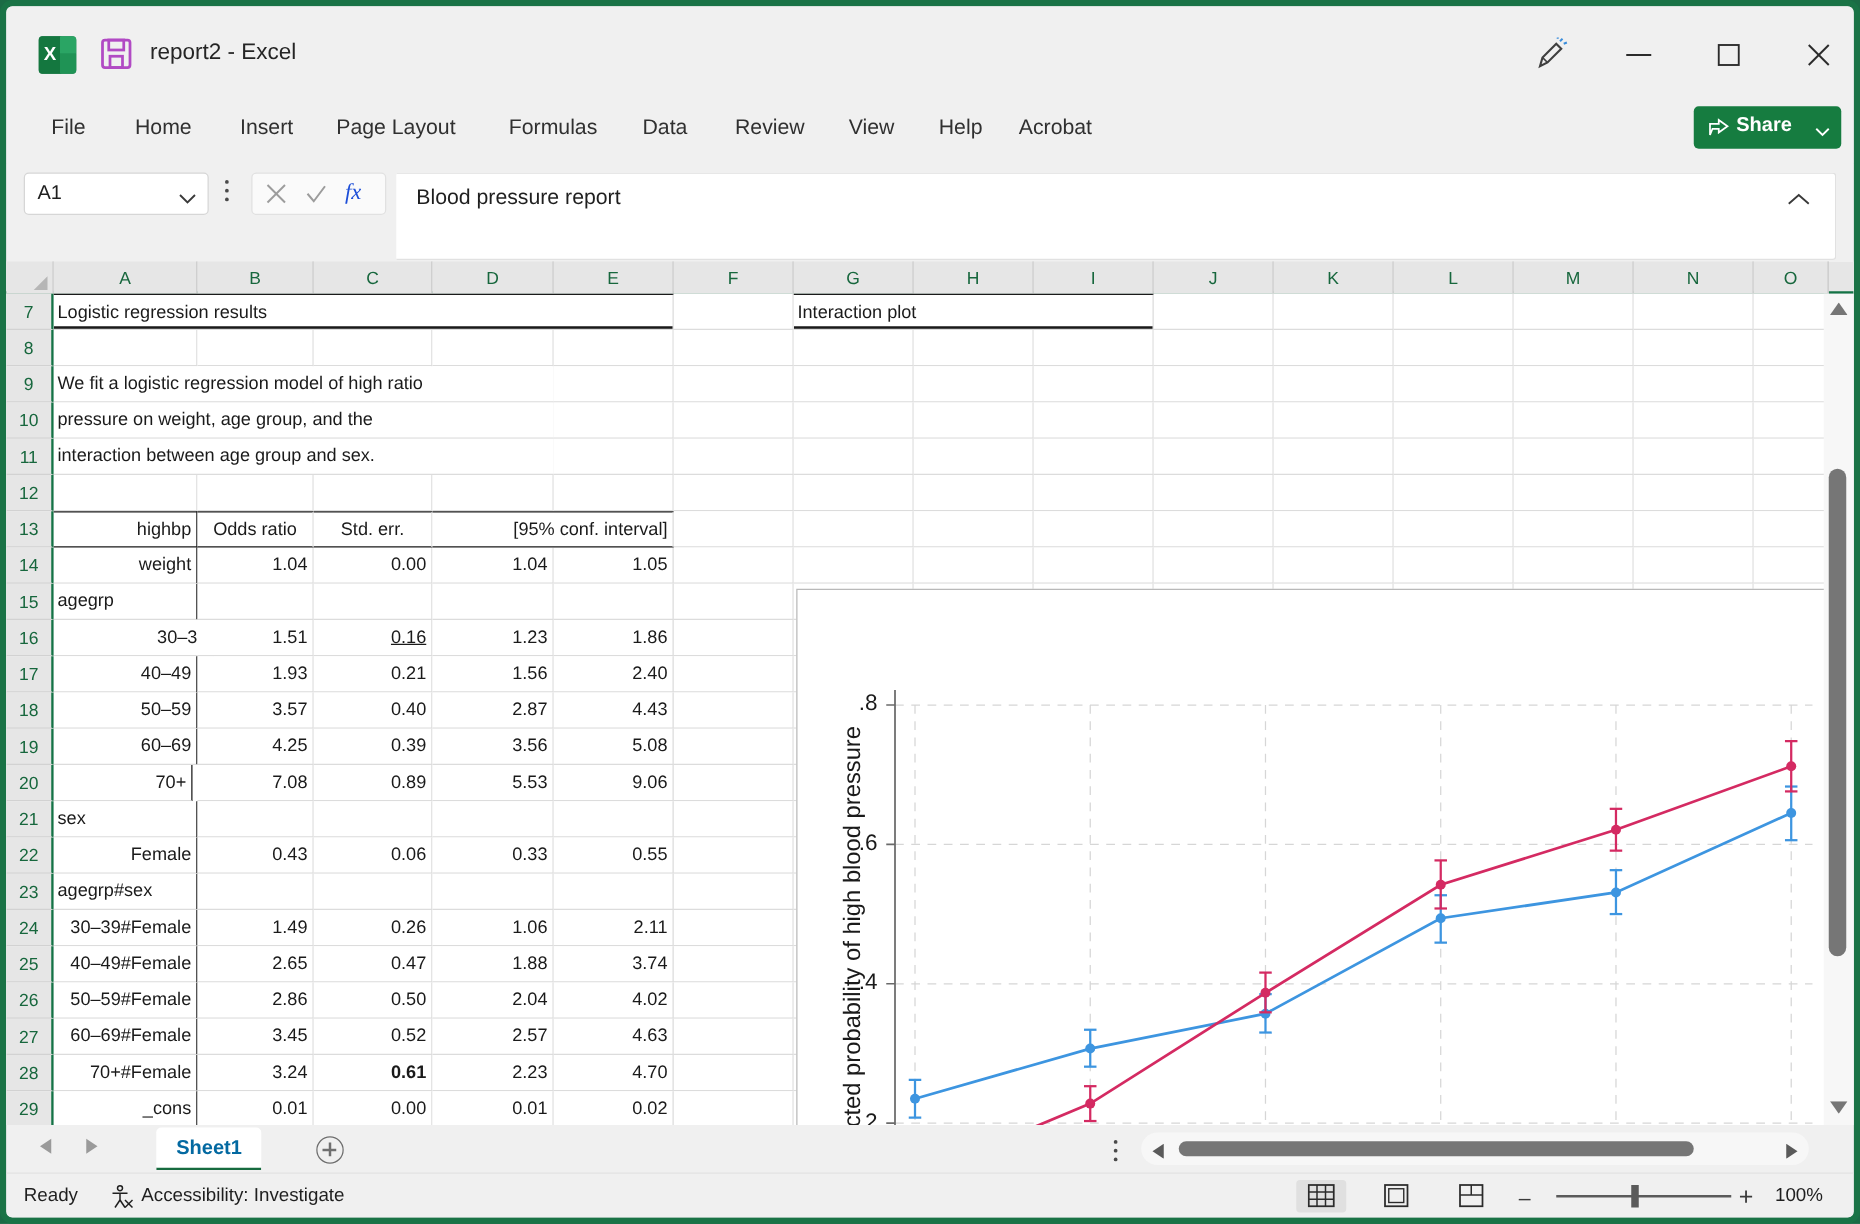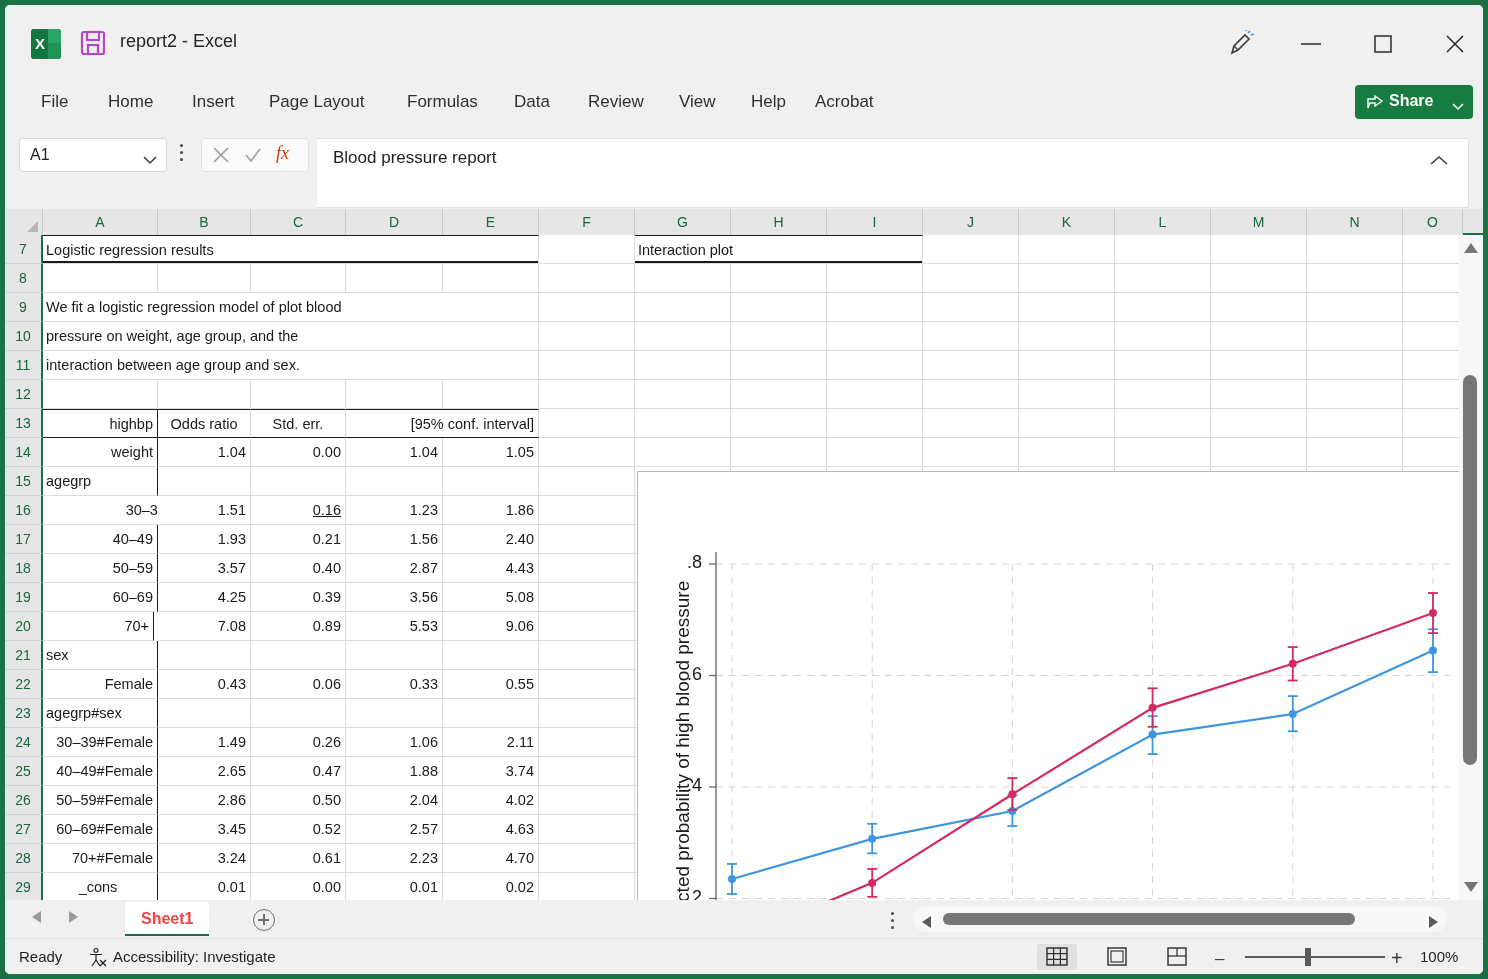--- a/index.html
+++ b/index.html
@@ -105,21 +105,21 @@
   }
   .namebox .val { position: absolute; left: 10px; top: 7px; font-size: 16px; color: #1f1f1f; }
   .namebox .cv { position: absolute; right: 9px; top: 12px; }
   .dots3 { position: absolute; left: 175px; top: 13px; }
   .dots3 i { display: block; width: 3px; height: 3px; background: #4a4a4a; border-radius: 50%; margin-bottom: 4px; }
   .fbtns { position: absolute; left: 196px; top: 7px; width: 108px; height: 34px;
            background: #fafafa; border: 1px solid #e1e1e1; border-radius: 4px; }
   .fbtns .ic { position: absolute; top: 7px; }
   .fbtns .x  { left: 10px; }
   .fbtns .ck { left: 42px; }
-  .fbtns .fx { left: 74px; font-size: 18px; font-style: italic; font-family: "Liberation Serif", serif; color: #c2410c; top: 4px; }
+  .fbtns .fx { left: 74px; font-size: 18px; font-style: italic; font-family: "Liberation Serif", serif; color: #1d4ed8; top: 4px; }
   .fvalbox {
     position: absolute; left: 312px; top: 7px; right: 14px; height: 70px;
     background: #fff; border: 1px solid #e1e1e1; border-left: none; border-radius: 0 3px 3px 0;
   }
   .fvalbox .txt { position: absolute; left: 16px; top: 9px; font-size: 17px; color: #1f1f1f; }
   .fexpand { position: absolute; right: 20px; top: 14px; }
 
   
   .gridwrap { position: absolute; left: 0; top: 204px; right: 0; bottom: 74px; background: #fff; overflow: hidden; }
   .colhdr-row { position: absolute; left: 0; top: 0; height: 26px; width: 100%;
@@ -159,21 +159,21 @@
   }
   .ytick { position: absolute; right: 0; font-size: 18px; color: #1a1a1a; text-align: right; }
 
   
   .sheetbar { position: absolute; left: 0; bottom: 36px; width: 100%; height: 38px;
               background: #f0f0f0; }
   .nav-arrow { position: absolute; top: 10px; }
   .sheet-tab {
     position: absolute; left: 120px; top: 2px; height: 34px;
     padding: 0 16px; line-height: 34px;
-    font-size: 16px; font-weight: bold; color: #ef4444;
+    font-size: 16px; font-weight: bold; color: #0369a1;
     background: #fff; border-radius: 4px 4px 0 0;
     border-bottom: 2px solid #176b3f;
   }
   .add-sheet { position: absolute; left: 248px; top: 9px; width: 22px; height: 22px;
                border: 1.5px solid #6f6f6f; border-radius: 50%; }
   .add-sheet:before, .add-sheet:after {
     content: ''; position: absolute; background: #6f6f6f;
   }
   .add-sheet:before { left: 4px; top: 9px; width: 11px; height: 1.5px; }
   .add-sheet:after { left: 9px; top: 4px; width: 1.5px; height: 11px; }
@@ -364,21 +364,21 @@
         <div class="gcell" style="left:630px;top:55px;width:96px"></div>
         <div class="gcell" style="left:726px;top:55px;width:96px"></div>
         <div class="gcell" style="left:822px;top:55px;width:96px"></div>
         <div class="gcell" style="left:918px;top:55px;width:96px"></div>
         <div class="gcell" style="left:1014px;top:55px;width:96px"></div>
         <div class="gcell" style="left:1110px;top:55px;width:96px"></div>
         <div class="gcell" style="left:1206px;top:55px;width:96px"></div>
         <div class="gcell" style="left:1302px;top:55px;width:96px"></div>
         <div class="gcell" style="left:1398px;top:55px;width:60px"></div>
         <div class="rowhdr" style="top:84px">9</div>
-        <div class="gcell lalign" style="left: 38px; top: 84px; width: 400px; z-index: 3; border-right: none;">We fit a logistic regression model of plot blood</div>
+        <div class="gcell lalign" style="left: 38px; top: 84px; width: 400px; z-index: 3; border-right: none;">We fit a logistic regression model of high ratio</div>
         <div class="gcell" style="left:153px;top:84px;width:93px"></div>
         <div class="gcell" style="left:246px;top:84px;width:95px"></div>
         <div class="gcell" style="left:341px;top:84px;width:97px"></div>
         <div class="gcell" style="left:438px;top:84px;width:96px"></div>
         <div class="gcell" style="left:534px;top:84px;width:96px"></div>
         <div class="gcell" style="left:630px;top:84px;width:96px"></div>
         <div class="gcell" style="left:726px;top:84px;width:96px"></div>
         <div class="gcell" style="left:822px;top:84px;width:96px"></div>
         <div class="gcell" style="left:918px;top:84px;width:96px"></div>
         <div class="gcell" style="left:1014px;top:84px;width:96px"></div>
@@ -670,35 +670,35 @@
         <div class="gcell" style="left:822px;top:606px;width:96px"></div>
         <div class="gcell" style="left:918px;top:606px;width:96px"></div>
         <div class="gcell" style="left:1014px;top:606px;width:96px"></div>
         <div class="gcell" style="left:1110px;top:606px;width:96px"></div>
         <div class="gcell" style="left:1206px;top:606px;width:96px"></div>
         <div class="gcell" style="left:1302px;top:606px;width:96px"></div>
         <div class="gcell" style="left:1398px;top:606px;width:60px"></div>
         <div class="rowhdr" style="top:635px">28</div>
         <div class="gcell ralign" style="left: 38px; top: 635px; width: 115px; border-right: 1px solid rgb(26, 26, 26); z-index: 2;">70+#Female</div>
         <div class="gcell ralign" style="left: 153px; top: 635px; width: 93px; z-index: 2;">3.24</div>
-        <div class="gcell ralign" style="left: 246px; top: 635px; width: 95px; z-index: 2;">0.61</div>
+        <div class="gcell ralign" style="left: 246px; top: 635px; width: 95px; z-index: 2; font-weight: bold;">0.61</div>
         <div class="gcell ralign" style="left: 341px; top: 635px; width: 97px; z-index: 2;">2.23</div>
         <div class="gcell ralign" style="left: 438px; top: 635px; width: 96px; z-index: 2;">4.70</div>
         <div class="gcell" style="left:534px;top:635px;width:96px"></div>
         <div class="gcell" style="left:630px;top:635px;width:96px"></div>
         <div class="gcell" style="left:726px;top:635px;width:96px"></div>
         <div class="gcell" style="left:822px;top:635px;width:96px"></div>
         <div class="gcell" style="left:918px;top:635px;width:96px"></div>
         <div class="gcell" style="left:1014px;top:635px;width:96px"></div>
         <div class="gcell" style="left:1110px;top:635px;width:96px"></div>
         <div class="gcell" style="left:1206px;top:635px;width:96px"></div>
         <div class="gcell" style="left:1302px;top:635px;width:96px"></div>
         <div class="gcell" style="left:1398px;top:635px;width:60px"></div>
         <div class="rowhdr" style="top:664px">29</div>
-        <div class="gcell ralign" style="left: 38px; top: 664px; width: 115px; border-right: 1px solid rgb(26, 26, 26); z-index: 2; border-bottom: 1px solid rgb(26, 26, 26); text-align: center;">_cons</div>
+        <div class="gcell ralign" style="left: 38px; top: 664px; width: 115px; border-right: 1px solid rgb(26, 26, 26); z-index: 2; border-bottom: 1px solid rgb(26, 26, 26);">_cons</div>
         <div class="gcell ralign" style="left: 153px; top: 664px; width: 93px; z-index: 2; border-bottom: 1px solid rgb(26, 26, 26);">0.01</div>
         <div class="gcell ralign" style="left: 246px; top: 664px; width: 95px; z-index: 2; border-bottom: 1px solid rgb(26, 26, 26);">0.00</div>
         <div class="gcell ralign" style="left: 341px; top: 664px; width: 97px; z-index: 2; border-bottom: 1px solid rgb(26, 26, 26);">0.01</div>
         <div class="gcell ralign" style="left: 438px; top: 664px; width: 96px; z-index: 2; border-bottom: 1px solid rgb(26, 26, 26);">0.02</div>
         <div class="gcell" style="left:534px;top:664px;width:96px"></div>
         <div class="gcell" style="left:630px;top:664px;width:96px"></div>
         <div class="gcell" style="left:726px;top:664px;width:96px"></div>
         <div class="gcell" style="left:822px;top:664px;width:96px"></div>
         <div class="gcell" style="left:918px;top:664px;width:96px"></div>
         <div class="gcell" style="left:1014px;top:664px;width:96px"></div>

